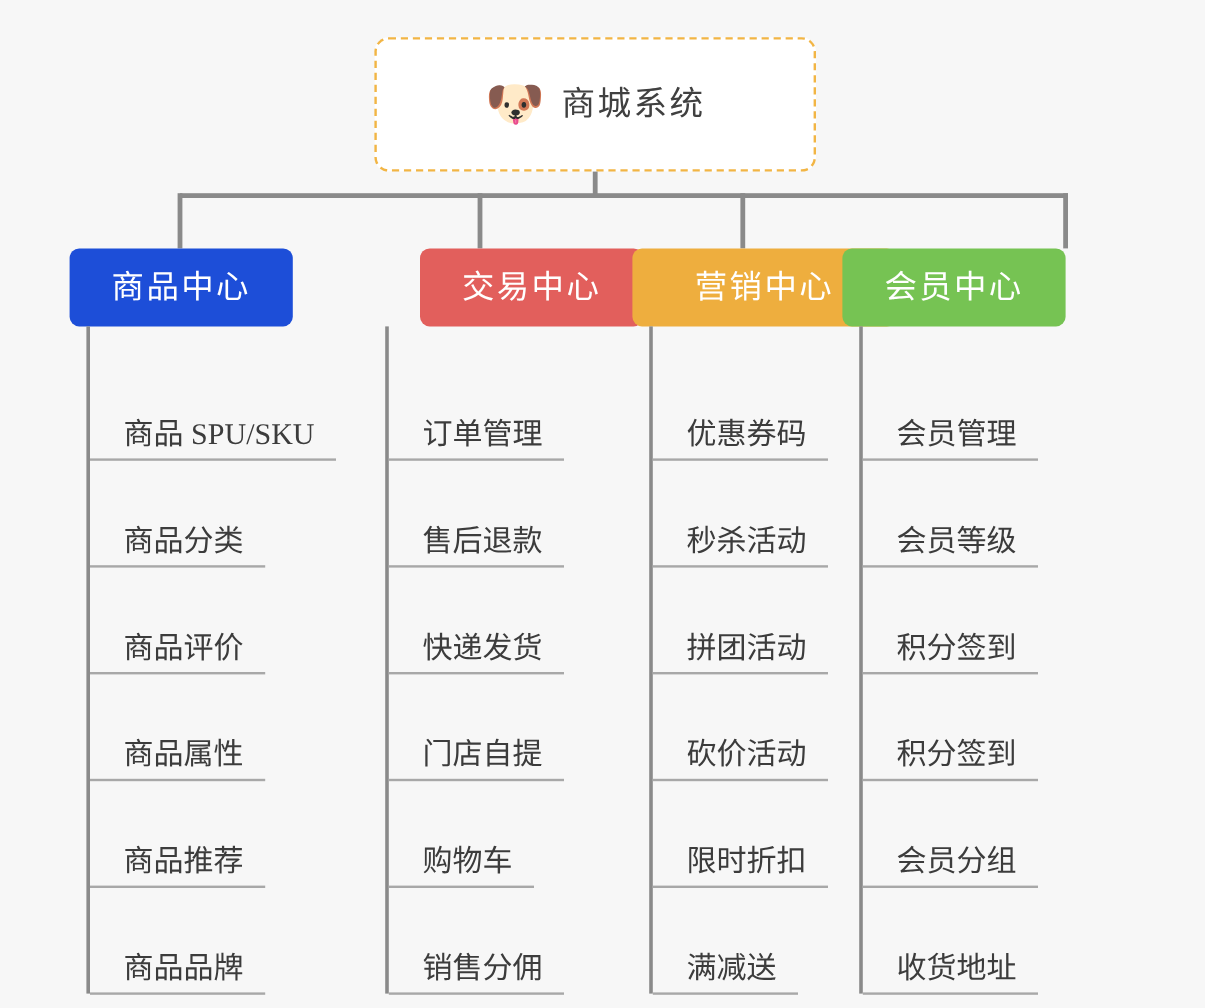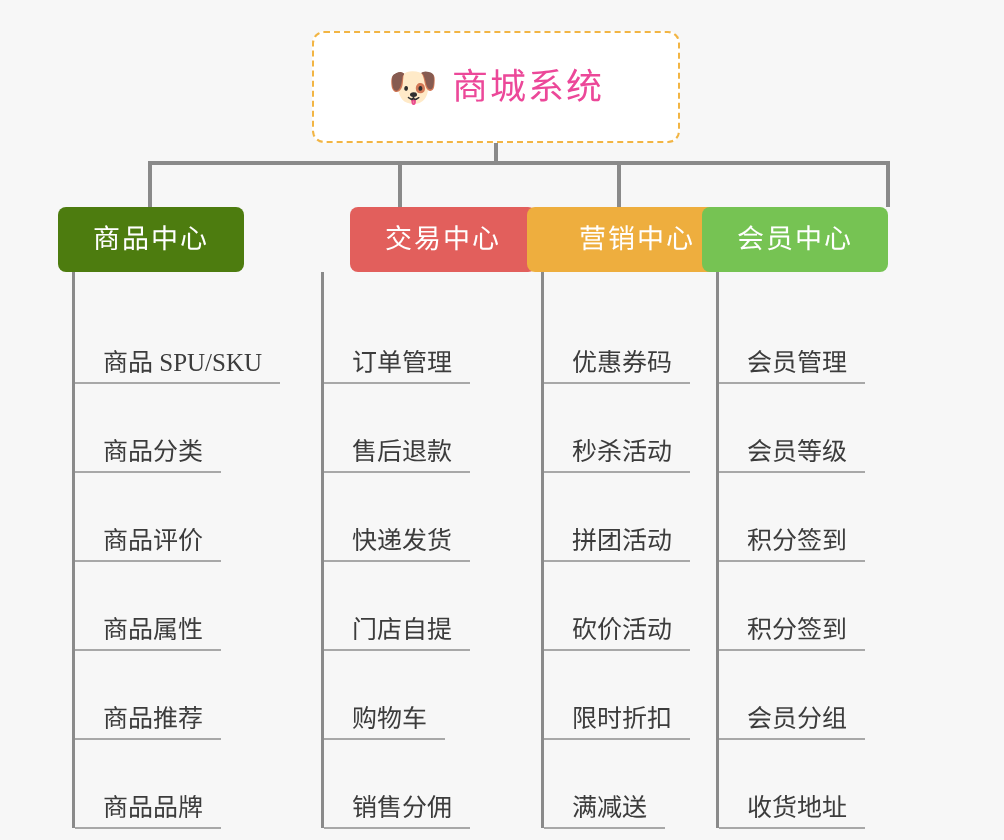--- a/index.html
+++ b/index.html
@@ -36,22 +36,22 @@
     align-items: center;
     justify-content: center;
     gap: 14px;
   }
   .root-emoji {
     font-size: 40px;
     line-height: 1;
     display: block;
   }
   .root-title {
-    font-size: 36px;
-    color: #ec4899;
+    font-size: 28px;
+    color: #404040;
     letter-spacing: 2px;
     line-height: 1;
     white-space: nowrap;
   }
 
   
   .connector {
     position: absolute;
     background: #8a8a8a;
   }
@@ -144,21 +144,21 @@
   </div>
 
   <div class="connector conn-vert-root" style="background: rgb(138, 138, 138);"></div>
   <div class="connector conn-bus" style="background: rgb(138, 138, 138);"></div>
   <div class="connector conn-drop" id="drop-0" style="background: rgb(138, 138, 138); left: 148px;"></div>
   <div class="connector conn-drop" id="drop-1" style="background: rgb(138, 138, 138); left: 398px;"></div>
   <div class="connector conn-drop" id="drop-2" style="background: rgb(138, 138, 138); left: 617px;"></div>
   <div class="connector conn-drop" id="drop-3" style="background: rgb(138, 138, 138); left: 886px;"></div>
 
   <div class="branch" id="branch-0" style="left: 58px; width: 186px;">
-    <div class="branch-header" style="background: #4d7c0f; width: 186px;">
+    <div class="branch-header" style="background: #1d4ed8; width: 186px;">
       <span class="branch-header-label">商品中心</span>
     </div>
     <div class="branch-spine" style="height: 556px;"></div>
     <ul class="leaf-list">
       <li class="leaf-item">
           <span class="leaf-inner">
             <span class="leaf-label">商品 SPU/SKU</span>
           </span>
         </li>
       <li class="leaf-item">

